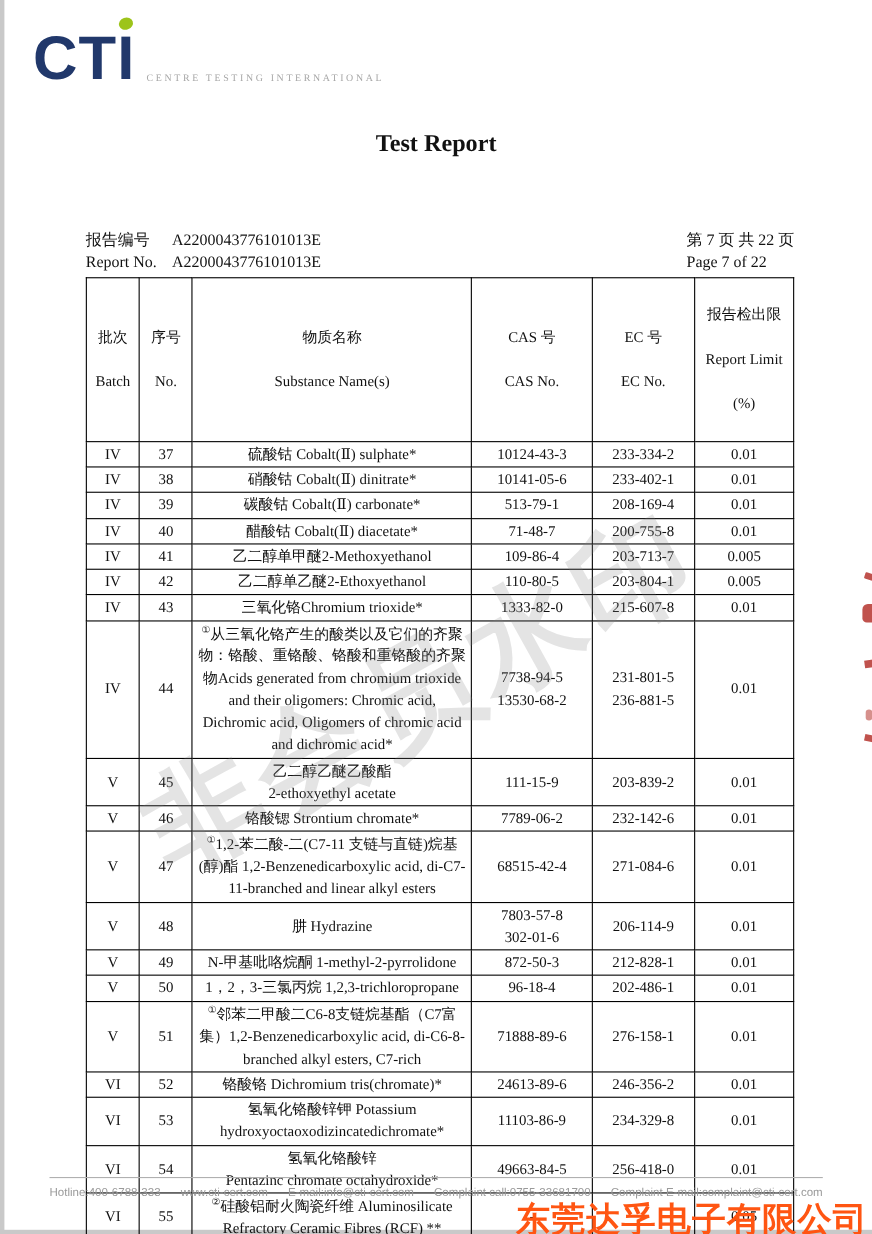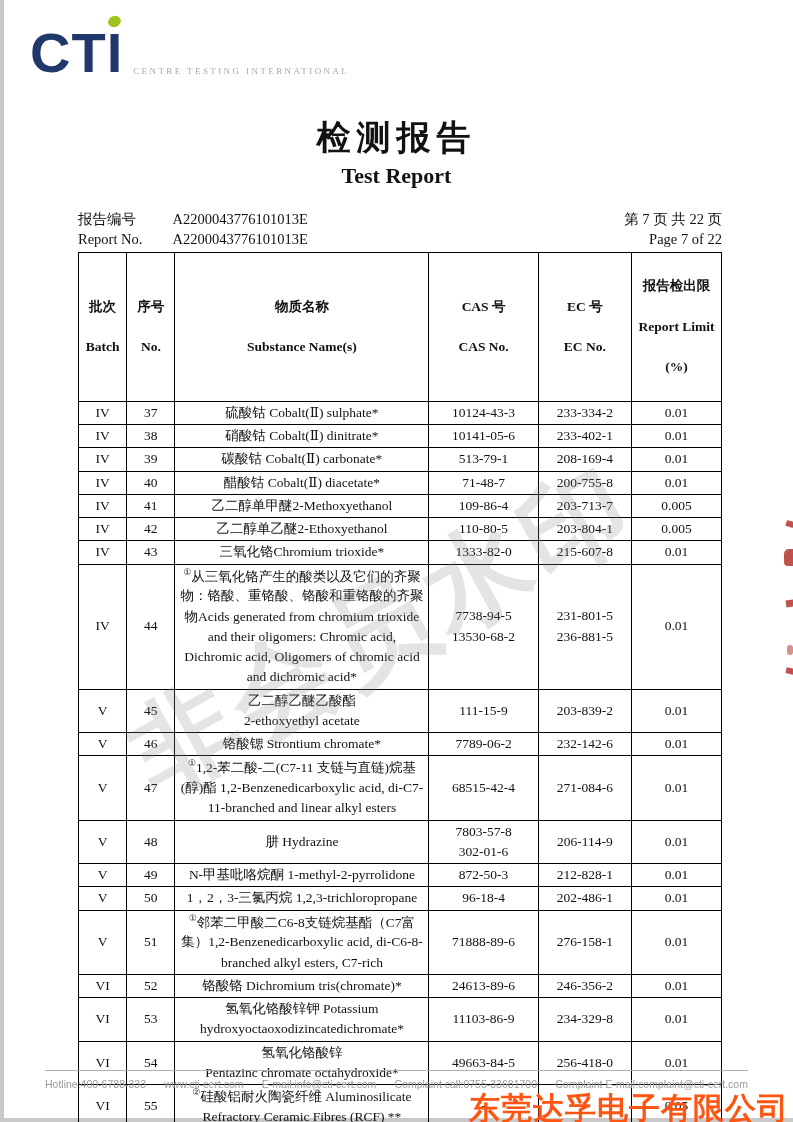--- a/index.html
+++ b/index.html
@@ -29,34 +29,34 @@
     color:#a8a8a8; letter-spacing:2.4px; margin-top:3px; }
 
   
   .title-block { position:absolute; top:115px; left:0; width:100%; text-align:center; }
   .title-zh { font-size:34px; font-weight:bold; letter-spacing:6px; }
   .title-en { font-size:22px; font-weight:bold; margin-top:2px; }
 
   
   .meta-row { position:absolute; top:210px; left:78px; width:644px;
     display:flex; justify-content:space-between; font-size:14.5px; line-height:1.35; }
-  .meta-left { display:flex; gap:30px; }
-  .meta-right { text-align:right; }
+  .meta-left { display:flex; gap:14px; }
+  .meta-right { text-align:left; }
 
   
   table.report {
     position:absolute; top:252px; left:78px; width:644px;
     border-collapse:collapse; font-size:13.5px; line-height:1.5;
     table-layout:fixed;
   }
   table.report th, table.report td {
     border:1px solid #000; text-align:center; vertical-align:middle;
     padding:1px 3px; white-space:pre-line; word-wrap:break-word;
   }
-  table.report th { font-weight:bold; padding:3px 2px; }
+  table.report th { font-weight:normal; padding:3px 2px; }
   table.report sup { font-size:9px; vertical-align:super; }
   .col-batch { width:7.5%; }
   .col-no { width:7.5%; }
   .col-name { width:39.5%; }
   .col-cas { width:17%; }
   .col-ec { width:14.5%; }
   .col-limit { width:14%; }
 
   
   .watermark {
@@ -99,21 +99,20 @@
     <div class="logo-cti">
       <span>CTI</span>
       <span class="logo-dot"></span>
     </div>
     <div class="logo-right">
       <div class="logo-sub">CENTRE TESTING INTERNATIONAL</div>
     </div>
   </div>
 
   <div class="title-block">
-    <div class="title-zh">检测报告</div>
     <div class="title-en">Test Report</div>
   </div>
 
   <div class="meta-row">
     <div class="meta-left">
       <div>
         <div>报告编号</div>
         <div>Report No.</div>
       </div>
       <div>

